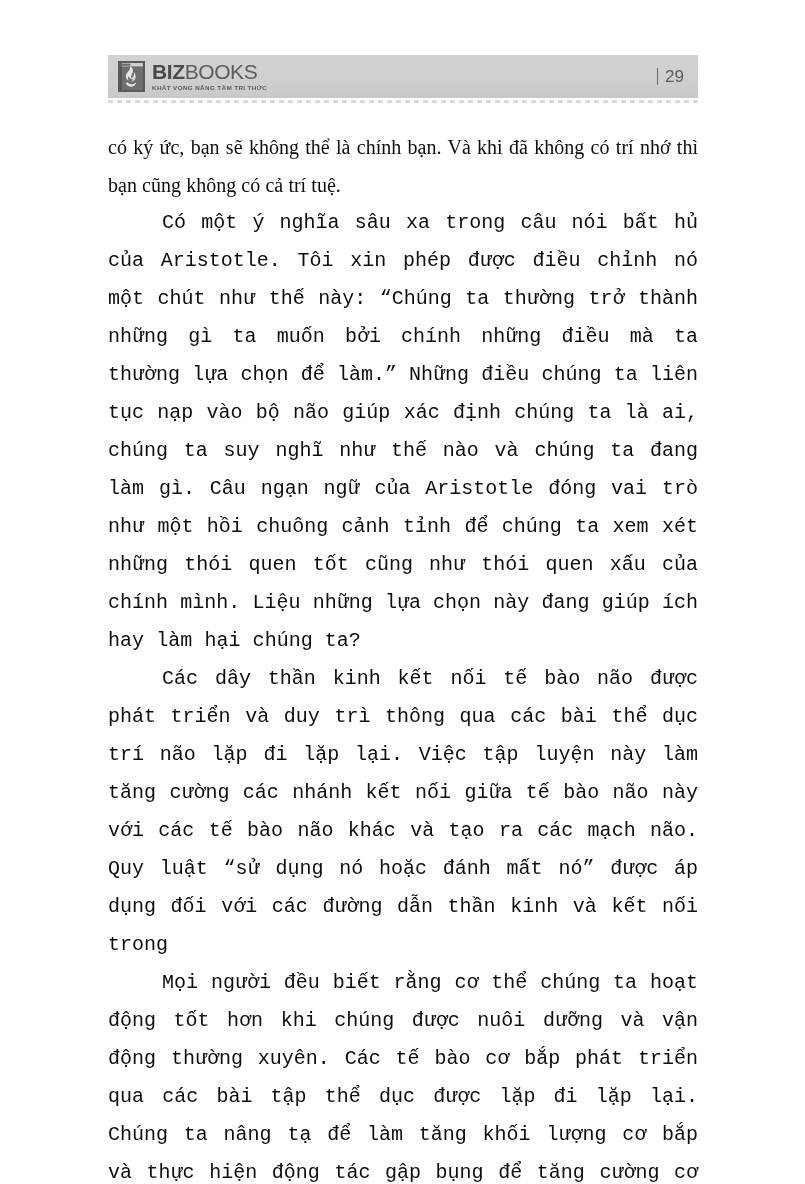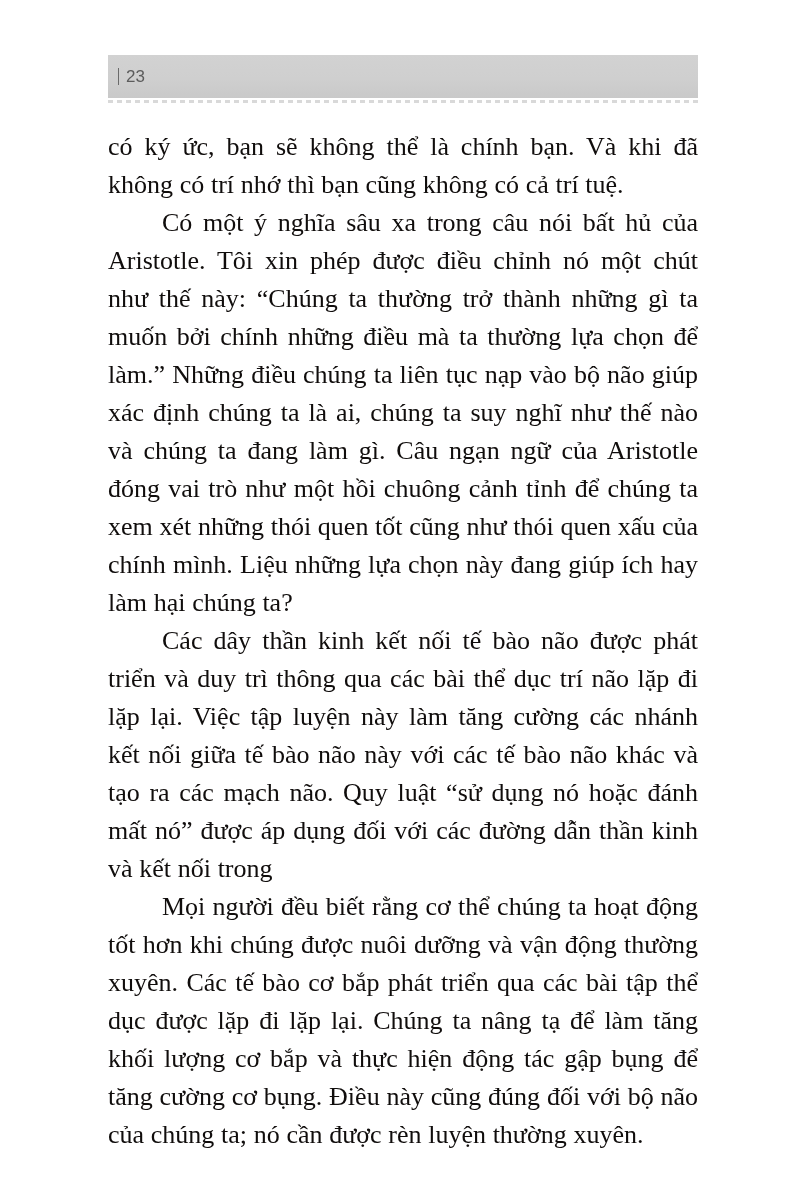--- a/index.html
+++ b/index.html
@@ -118,46 +118,64 @@
   
   .body-text {
     position: absolute;
     left: 108px;
     top: 128px;
     width: 590px;
   }
 
   .para {
     margin: 0;
-    font-size: 26px;
+    font-size: 20px;
     line-height: 38px;
     color: #100d0c;
     text-align: justify;
     text-justify: inter-word;
     word-spacing: 0.2px;
     hyphens: none;
   }
   .para.indent {
     text-indent: 54px;
   }
   .para + .para {
     margin-top: 0;
+    font-family: Liberation Mono, monospace;
   }
 </style>
 </head>
 <body>
 
 <div class="page">
 
   <div class="header-band">
 
+    <div class="brand">
+      <svg class="brand-emblem" viewBox="0 0 27 31" aria-hidden="true">
+        <rect x="0" y="0" width="27" height="31" fill="#5a5a5a"></rect>
+        <rect x="2.2" y="2" width="22.6" height="27" fill="#6e6e6e"></rect>
+        <rect x="2.2" y="2" width="22.6" height="3.4" fill="#d0d0d0"></rect>
+        <rect x="3.4" y="2.6" width="9" height="2.2" fill="#6e6e6e"></rect>
+        <path d="M13.5 6.2c2.6 2.9 1.1 5.2 0.2 7.1-1.1 2.3-0.6 4.1 0.7 5.2-1.9-0.2-3.3-1.6-3.6-3.4-0.9 1.3-1 3.1-0.2 4.6-2-1-3.1-3.3-2.6-5.6 0.5-2.3 2.6-3.6 3.5-5.4 0.6-1.1 0.8-1.9 0.6-2.9 0.6 0.2 1.1 0.2 1.4 0.4z" fill="#e6e6e6"></path>
+        <path d="M15.6 10.4c1.8 2.2 2.6 4.5 1.9 6.7-0.6 2-2.3 3.4-4.3 3.9 1.3-1.5 1.6-3.1 0.9-4.6 1.1-0.6 1.9-1.8 1.9-3.2 0-1-0.2-1.9-0.4-2.8z" fill="#dcdcdc"></path>
+        <path d="M9.6 21.4c1.2 1.3 3 2 4.9 1.8 1.5-0.2 2.8-0.9 3.7-2-0.2 2.4-2.3 4.3-5 4.5-2.6 0.2-4.9-1.4-5.4-3.6 0.5-0.3 1.1-0.5 1.8-0.7z" fill="#e6e6e6"></path>
+        <rect x="2.2" y="2" width="1.5" height="27" fill="#4f4f4f"></rect>
+      </svg>
+
+      <div class="brand-text">
+        <div class="brand-wordmark"><span class="biz">BIZ</span><span class="books">BOOKS</span></div>
+        <div class="brand-tagline">KHÁT VỌNG NÂNG TẦM TRI THỨC</div>
+      </div>
+    </div>
 
     <div class="page-number">
       <span class="rule"></span>
-      <span>23</span>
+      <span>29</span>
     </div>
 
   </div>
 
   <div class="body-text">
     <p class="para">có ký ức, bạn sẽ không thể là chính bạn. Và khi đã không có trí nhớ thì bạn cũng không có cả trí tuệ.</p>
     <p class="para indent">Có một ý nghĩa sâu xa trong câu nói bất hủ của Aristotle. Tôi xin phép được điều chỉnh nó một chút như thế này: “Chúng ta thường trở thành những gì ta muốn bởi chính những điều mà ta thường lựa chọn để làm.” Những điều chúng ta liên tục nạp vào bộ não giúp xác định chúng ta là ai, chúng ta suy nghĩ như thế nào và chúng ta đang làm gì. Câu ngạn ngữ của Aristotle đóng vai trò như một hồi chuông cảnh tỉnh để chúng ta xem xét những thói quen tốt cũng như thói quen xấu của chính mình. Liệu những lựa chọn này đang giúp ích hay làm hại chúng ta?</p>
     <p class="para indent">Các dây thần kinh kết nối tế bào não được phát triển và duy trì thông qua các bài thể dục trí não lặp đi lặp lại. Việc tập luyện này làm tăng cường các nhánh kết nối giữa tế bào não này với các tế bào não khác và tạo ra các mạch não. Quy luật “sử dụng nó hoặc đánh mất nó” được áp dụng đối với các đường dẫn thần kinh và kết nối trong</p>
     <p class="para indent">Mọi người đều biết rằng cơ thể chúng ta hoạt động tốt hơn khi chúng được nuôi dưỡng và vận động thường xuyên. Các tế bào cơ bắp phát triển qua các bài tập thể dục được lặp đi lặp lại. Chúng ta nâng tạ để làm tăng khối lượng cơ bắp và thực hiện động tác gập bụng để tăng cường cơ bụng. Điều này cũng đúng đối với bộ não của chúng ta; nó cần được rèn luyện thường xuyên.</p>
   </div>

